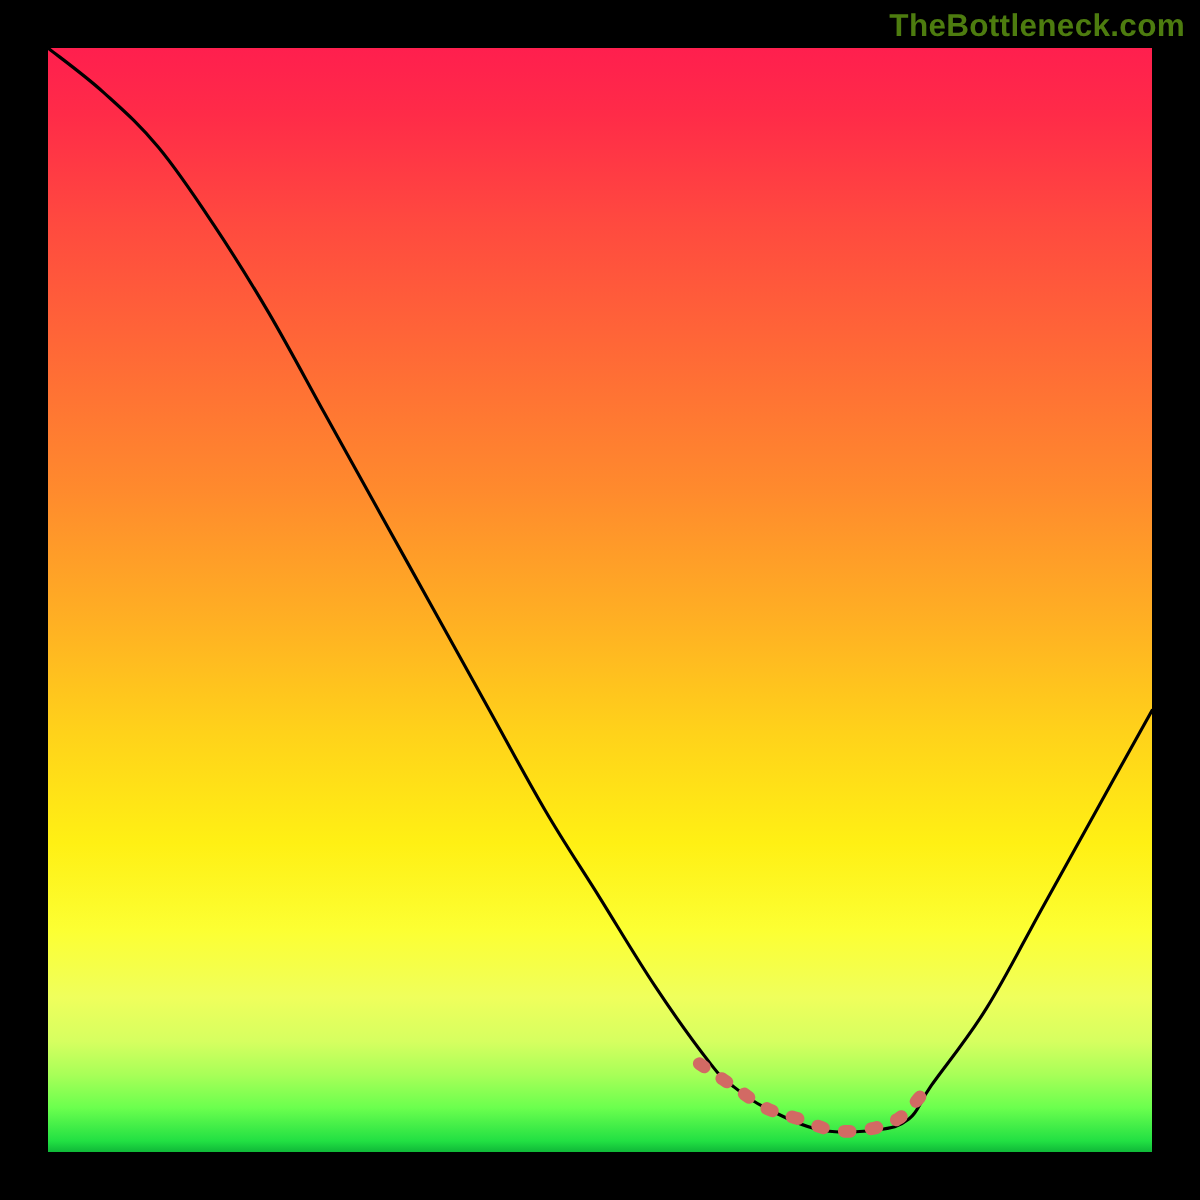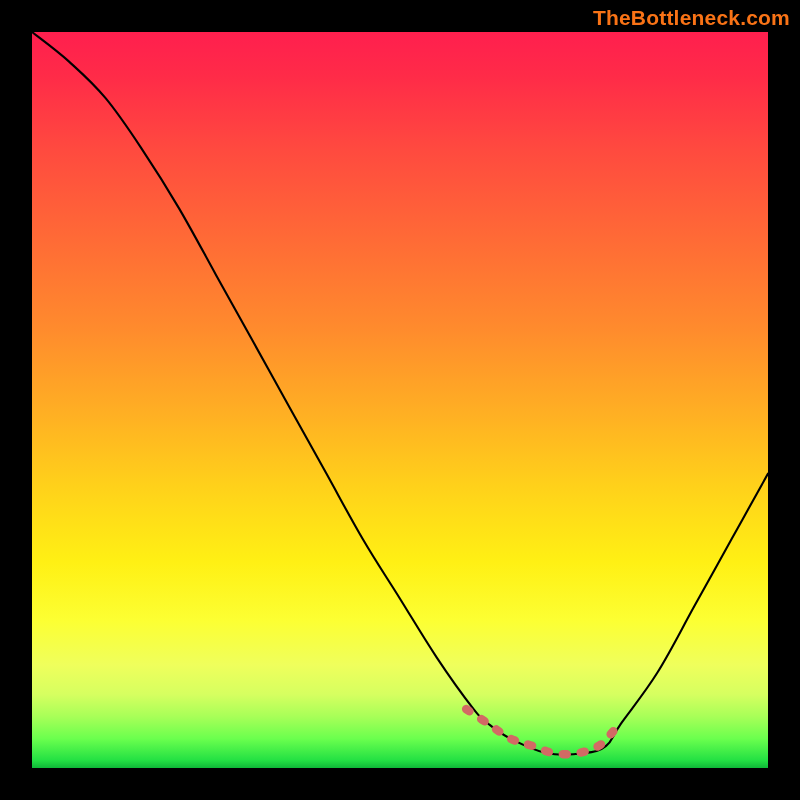--- a/index.html
+++ b/index.html
@@ -14,21 +14,21 @@
   .frame {
     position: relative;
     width: 800px;
     height: 800px;
     background: #000;
   }
   .watermark {
     position: absolute;
     top: 6px;
     right: 10px;
-    color: #f97316;
+    color: #4d7c0f;
     font-size: 21px;
     font-weight: 600;
     letter-spacing: 0.2px;
     z-index: 20;
     user-select: none;
   }
   
   .plot-area {
     position: absolute;
     left: 32px;

